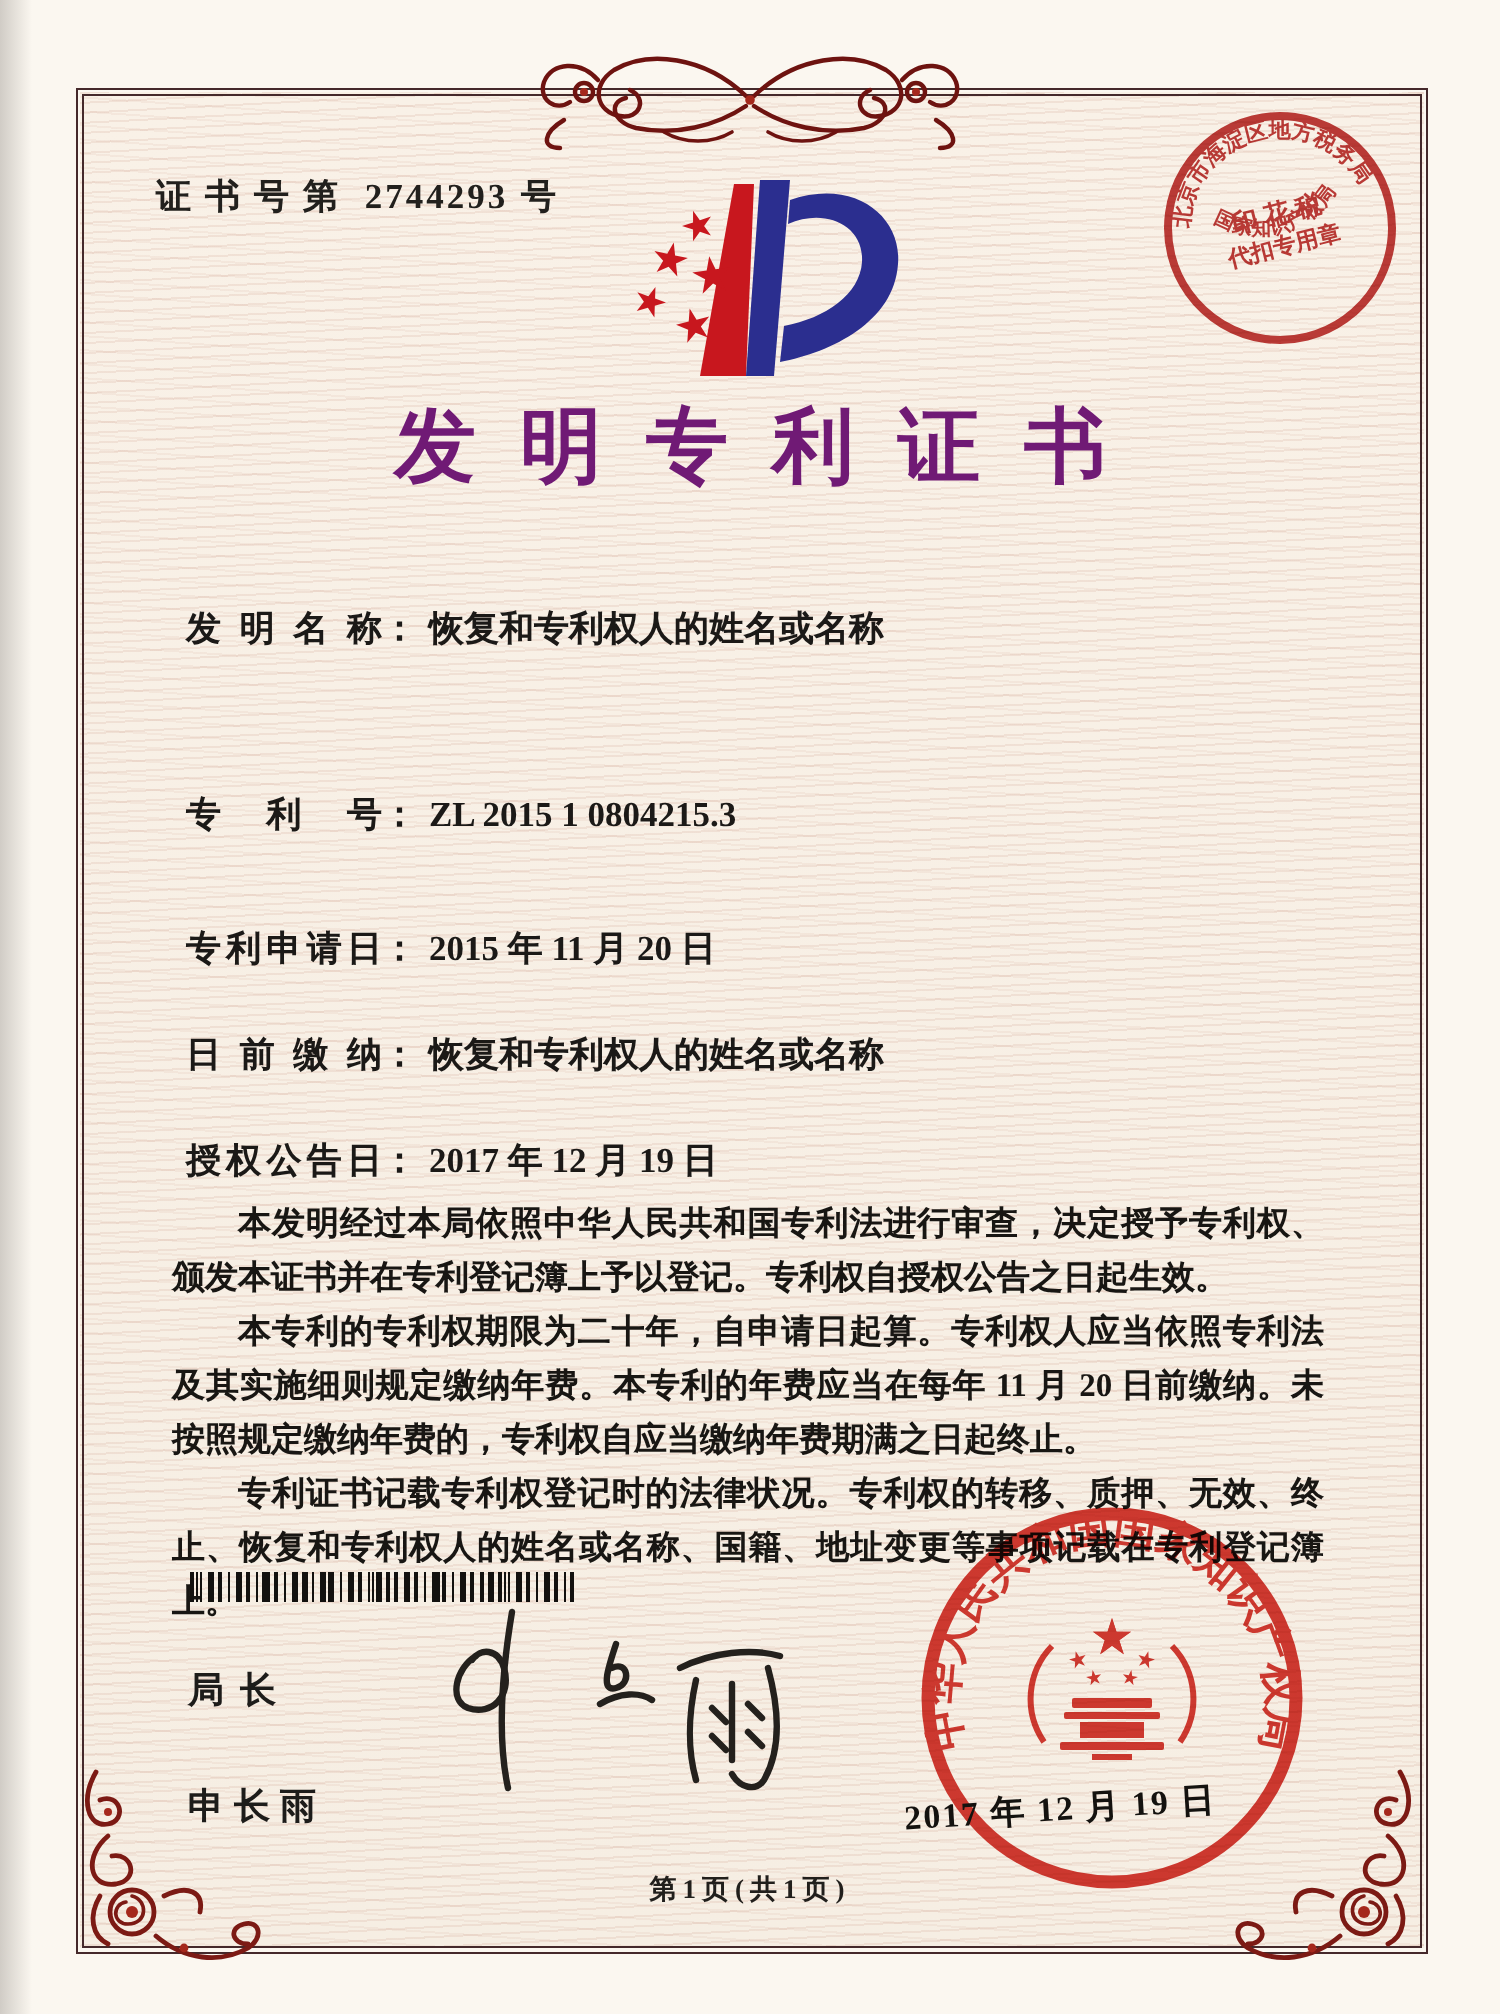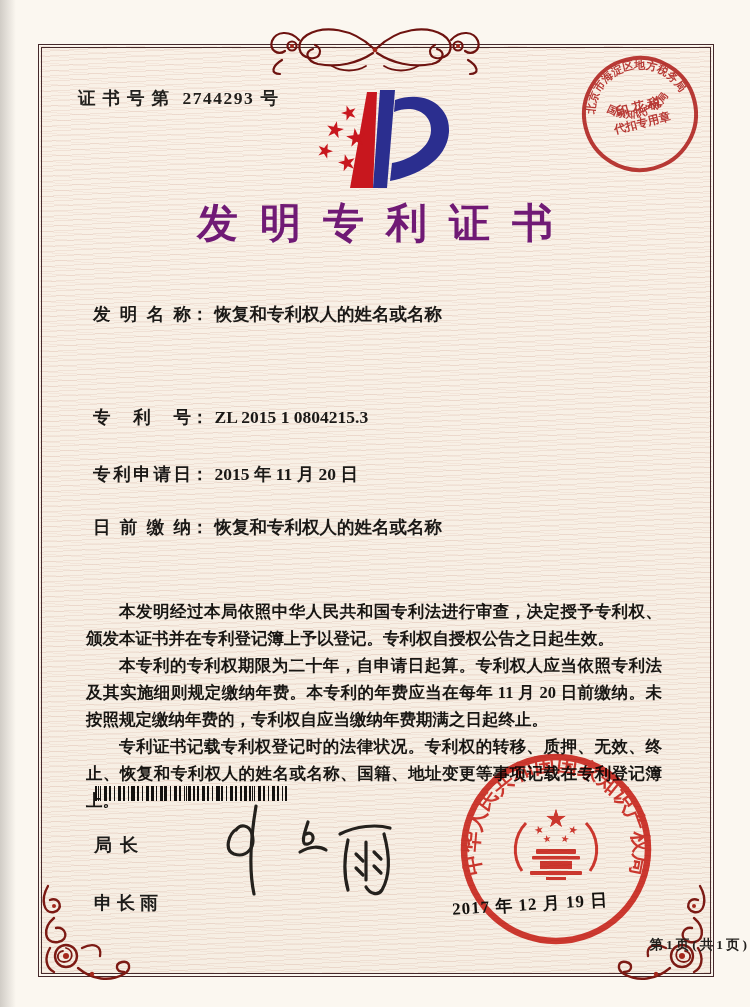--- a/index.html
+++ b/index.html
@@ -40,21 +40,21 @@
   }
   .signer-title{left:94px;top:833px;font-size:18px;font-weight:bold;letter-spacing:8px;z-index:3;position:absolute;}
   .signer-name{left:94px;top:866px;font-size:18px;font-weight:bold;letter-spacing:5px;z-index:3;position:absolute;margin-top:25px;}
   .signature{left:212px;top:800px;width:200px;height:100px;z-index:3;position:absolute;}
   .tax-stamp{left:575px;top:49px;width:130px;height:130px;z-index:4;position:absolute;
     transform:rotate(-14deg);opacity:.88;mix-blend-mode:multiply;}
   .seal{left:457px;top:750px;width:198px;height:198px;z-index:4;position:absolute;
     opacity:.9;mix-blend-mode:multiply;}
   .seal-date{left:452px;top:893px;font-size:17px;font-weight:bold;letter-spacing:1px;
     color:#14120f;z-index:5;position:absolute;transform:rotate(-3.5deg);}
-  .footer{left:0;right:0;top:936px;text-align:right;font-size:13.5px;font-weight:bold;
+  .footer{left:0;right:0;top:936px;text-align:center;font-size:13.5px;font-weight:bold;
     letter-spacing:3px;color:#211f1c;z-index:3;position:absolute;}
   .orn{position:absolute;z-index:2;}
   .orn-top{left:252px;top:20px;width:246px;height:56px;}
   .orn-bl{left:34px;top:884px;width:112px;height:100px;}
   .orn-br{left:602px;top:884px;width:112px;height:100px;}
 </style>
 </head>
 <body>
 
 <div class="page">
@@ -156,28 +156,31 @@
     </text>
     <text x="0" y="-3" text-anchor="middle" font-size="13" font-weight="bold" fill="#b5221f" font-family="Liberation Serif, DejaVu Serif, serif">印 花 税</text>
     <text x="0" y="13" text-anchor="middle" font-size="11.5" font-weight="bold" fill="#b5221f" font-family="Liberation Serif, DejaVu Serif, serif">代扣专用章</text>
   </svg>
 
   <div class="title">发明专利证书</div>
 
   <div class="f-row" style="top:302px">
     <span class="f-label">发明名称</span><span class="f-colon">：</span><span>恢复和专利权人的姓名或名称</span>
   </div>
-  <div class="f-row" style="top:405px">
+  <div class="f-row" style="top:395px">
     <span class="f-label">专利号</span><span class="f-colon">：</span><span>ZL 2015 1 0804215.3</span>
   </div>
   <div class="f-row" style="top:462px">
     <span class="f-label">专利申请日</span><span class="f-colon">：</span><span>2015 年 11 月 20 日</span>
   </div>
   <div class="f-row" style="top:515px">
     <span class="f-label">日前缴纳</span><span class="f-colon">：</span><span>恢复和专利权人的姓名或名称</span>
+  </div>
+  <div class="f-row" style="top:568px">
+    <span class="f-label">授权公告日</span><span class="f-colon">：</span><span>2017 年 12 月 19 日</span>
   </div>
 
   <div class="body-text">
     <p>本发明经过本局依照中华人民共和国专利法进行审查，决定授予专利权、颁发本证书并在专利登记簿上予以登记。专利权自授权公告之日起生效。</p>
     <p>本专利的专利权期限为二十年，自申请日起算。专利权人应当依照专利法及其实施细则规定缴纳年费。本专利的年费应当在每年 11 月 20 日前缴纳。未按照规定缴纳年费的，专利权自应当缴纳年费期满之日起终止。</p>
     <p>专利证书记载专利权登记时的法律状况。专利权的转移、质押、无效、终止、恢复和专利权人的姓名或名称、国籍、地址变更等事项记载在专利登记簿上。</p>
   </div>
 
   <div class="barcode"></div>
 

